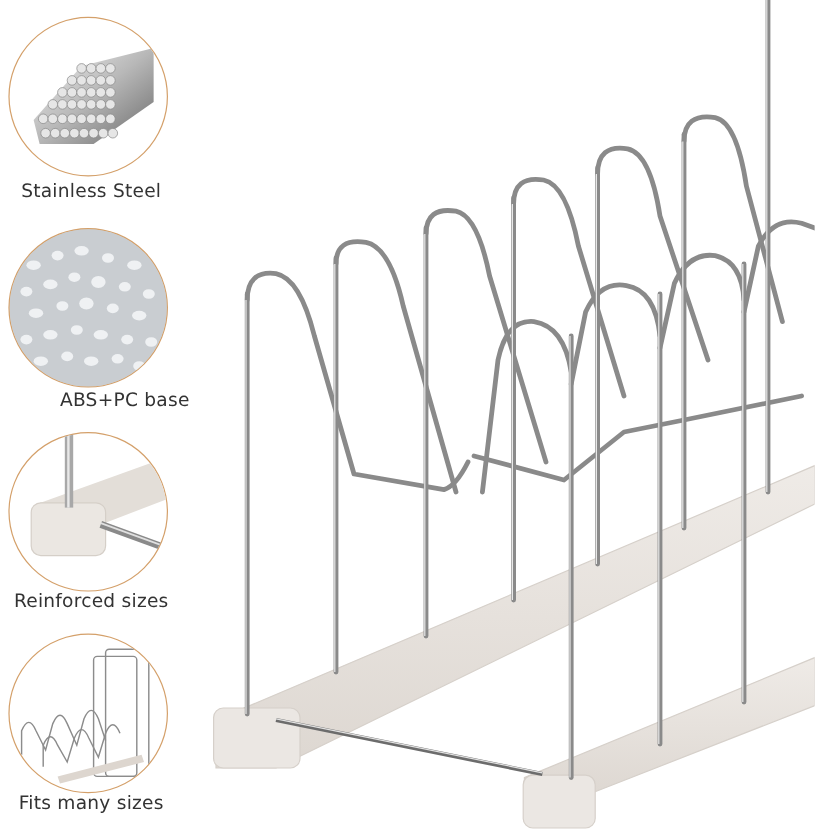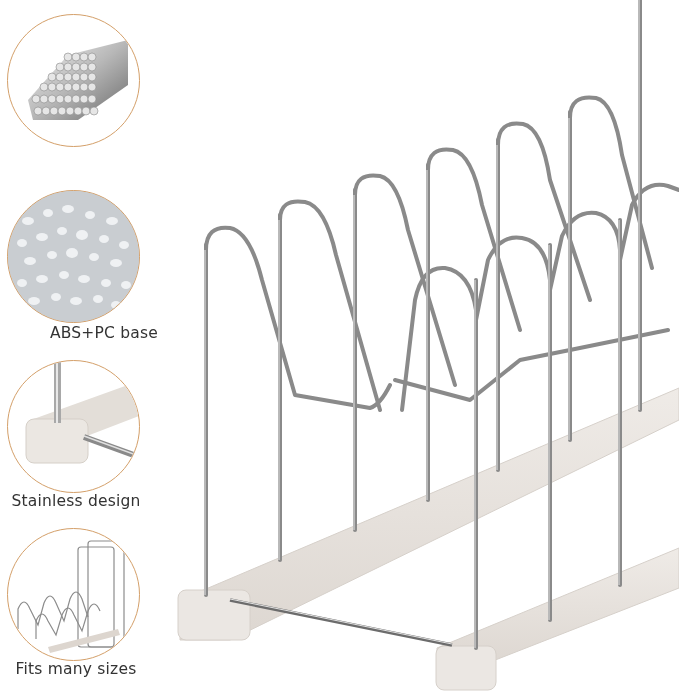--- a/index.html
+++ b/index.html
@@ -58,20 +58,21 @@
           <circle cx="38" cy="96" r="4"></circle>
           <circle cx="46" cy="96" r="4"></circle>
           <circle cx="54" cy="96" r="4"></circle>
           <circle cx="62" cy="96" r="4"></circle>
           <circle cx="70" cy="96" r="4"></circle>
           <circle cx="78" cy="96" r="4"></circle>
           <circle cx="86" cy="96" r="4"></circle>
       </g>
     </svg>
   </div>
+  <div class="label" style="top:150px;">Stainless Steel</div>
 </div>
 
 <div class="feature" style="top:180px;height:170px;">
   <div class="circle" style="top:10px;background:#cfd3d6;">
     <svg width="131" height="131" viewBox="0 0 131 131">
       <rect width="131" height="131" fill="#c9cdd1"></rect>
       <g fill="#f3f5f7" opacity="0.9">
         <ellipse cx="20" cy="30" rx="6" ry="4"></ellipse>
           <ellipse cx="40" cy="22" rx="5" ry="4"></ellipse>
           <ellipse cx="60" cy="18" rx="6" ry="4"></ellipse>
@@ -109,21 +110,21 @@
   <div class="circle" style="top:10px;">
     <svg width="131" height="131" viewBox="0 0 131 131">
       <polygon points="20,60 131,20 131,55 40,90 20,90" fill="#e3ded8"></polygon>
       <rect x="18" y="58" width="62" height="44" rx="8" fill="#ebe7e2" stroke="#d5cfc8"></rect>
       <rect x="46" y="0" width="7" height="62" fill="#a8a8a8"></rect>
       <rect x="48" y="0" width="2" height="62" fill="#e8e8e8"></rect>
       <line x1="76" y1="76" x2="131" y2="96" stroke="#8a8a8a" stroke-width="6"></line>
       <line x1="76" y1="75" x2="131" y2="95" stroke="#e0e0e0" stroke-width="1.5"></line>
     </svg>
   </div>
-  <div class="label" style="top:142px;">Stainless design</div>
+  <div class="label" style="top:142px;">Reinforced sizes</div>
 </div>
 
 <div class="feature" style="top:520px;height:176px;padding-left:14px;">
   <div class="circle" style="top:8px;">
     <svg width="131" height="131" viewBox="0 0 131 131" fill="none" stroke="#8c8c8c" stroke-width="1.2">
       <rect x="70" y="18" width="36" height="100" rx="3"></rect>
       <rect x="80" y="12" width="36" height="106" rx="3"></rect>
       <path d="M10,100 L10,80 Q16,66 22,80 L30,96 L36,74 Q42,60 48,74 L56,92 L62,70 Q68,56 74,70 L80,88"></path>
       <path d="M28,110 L28,92 Q34,78 40,92 L48,106 L54,86 Q60,72 66,86 L74,102 L80,82 Q86,68 92,82"></path>
       <polygon points="40,118 110,100 112,106 42,124" fill="#ddd6cf" stroke="none"></polygon>

